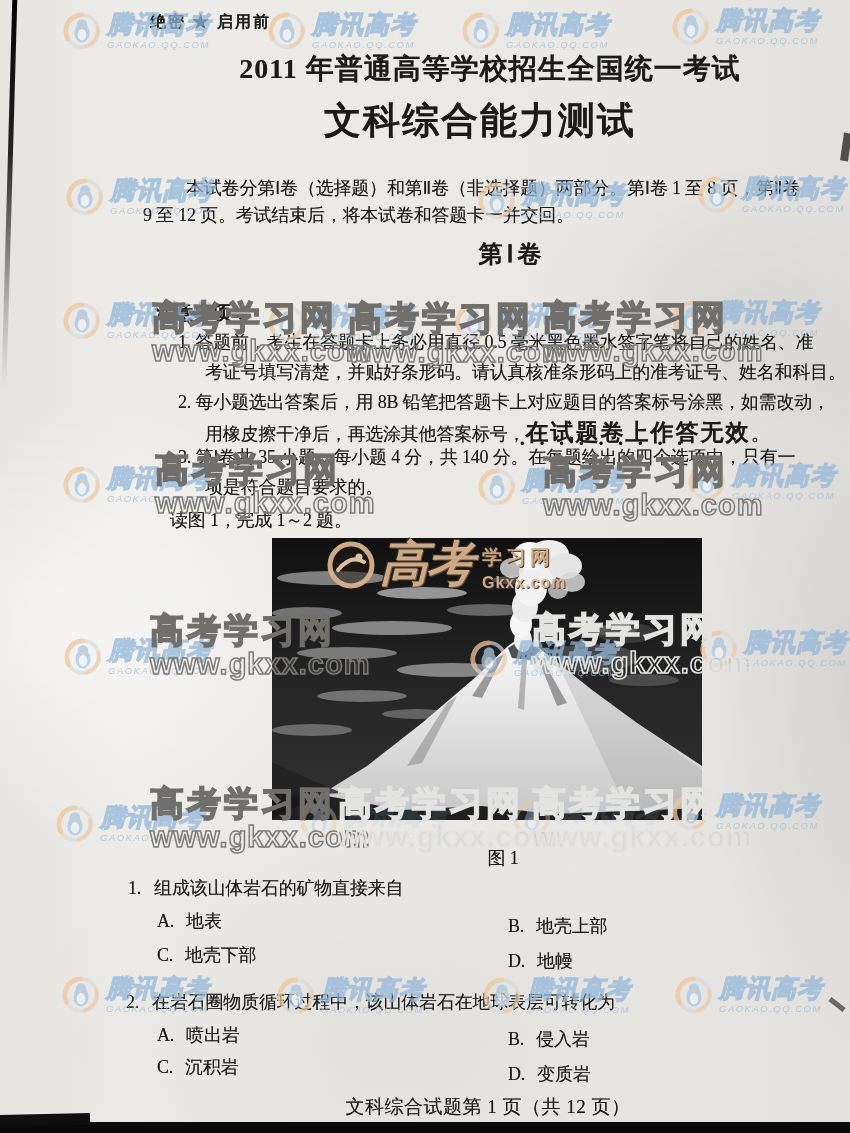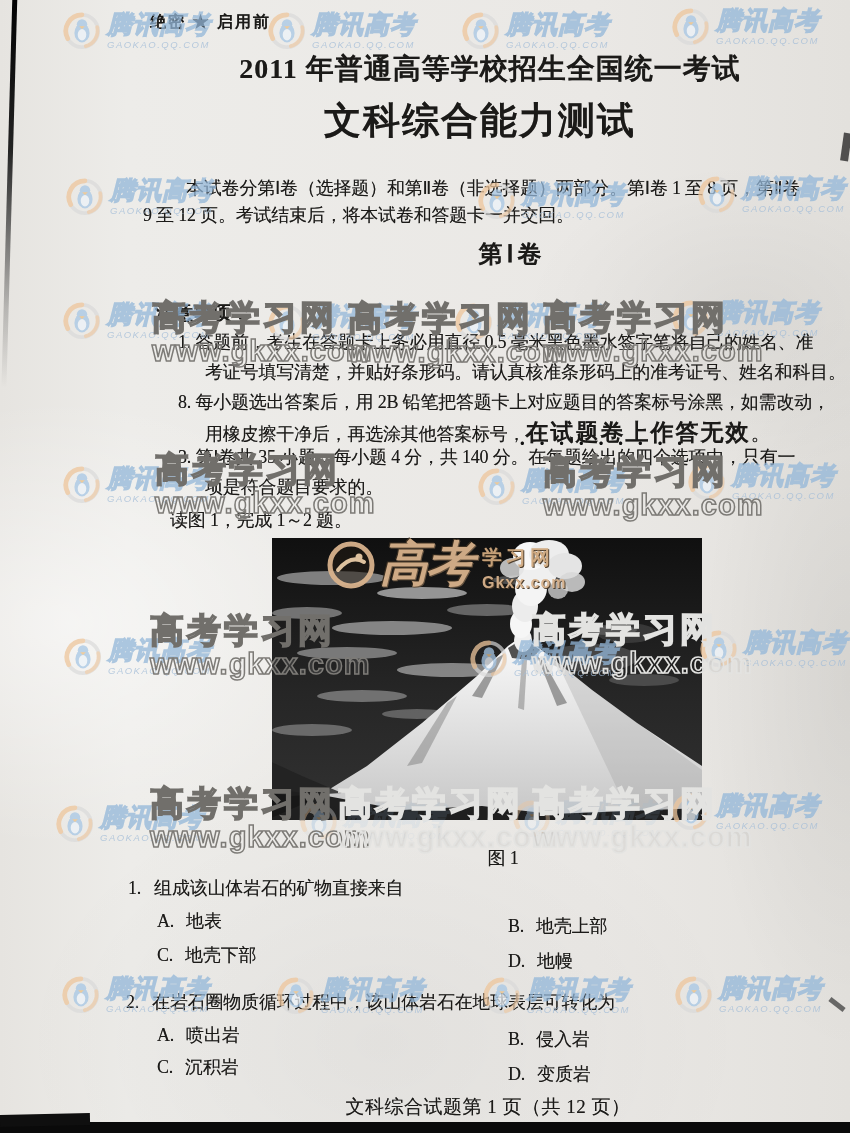--- a/index.html
+++ b/index.html
@@ -151,21 +151,21 @@
     <div class="abs txt doc-subtitle center" style="left:480px;top:96px;">文科综合能力测试</div>
 
     <div class="abs txt body-text" style="left:186px;top:176px;">本试卷分第Ⅰ卷（选择题）和第Ⅱ卷（非选择题）两部分。第Ⅰ卷 1 至 8 页，第Ⅱ卷</div>
     <div class="abs txt body-text" style="left:143px;top:203px;">9 至 12 页。考试结束后，将本试卷和答题卡一并交回。</div>
 
     <div class="abs txt section-title center" style="left:512px;top:238px;">第Ⅰ卷</div>
 
     <div class="abs txt notice-heading" style="left:155px;top:300px;">注意事项：</div>
     <div class="abs txt body-text" style="left:178px;top:330px;">1. 答题前，考生在答题卡上务必用直径 0.5 毫米黑色墨水签字笔将自己的姓名、准</div>
     <div class="abs txt body-text" style="left:205px;top:360px;">考证号填写清楚，并贴好条形码。请认真核准条形码上的准考证号、姓名和科目。</div>
-    <div class="abs txt body-text" style="left:178px;top:390px;">8. 每小题选出答案后，用 2B 铅笔把答题卡上对应题目的答案标号涂黑，如需改动，</div>
+    <div class="abs txt body-text" style="left:178px;top:390px;">2. 每小题选出答案后，用 8B 铅笔把答题卡上对应题目的答案标号涂黑，如需改动，</div>
     <div class="abs txt body-text" style="left:205px;top:417px;">
       <span>用橡皮擦干净后，再选涂其他答案标号，</span><span class="emph">在试题卷上作答无效</span><span class="emph-suffix">。</span>
     </div>
     <div class="abs txt emph-dots" style="left:519px;top:432px;">·········</div>
     <div class="abs txt body-text" style="left:178px;top:445px;">3. 第Ⅰ卷共 35 小题，每小题 4 分，共 140 分。在每题给出的四个选项中，只有一</div>
     <div class="abs txt body-text" style="left:205px;top:475px;">项是符合题目要求的。</div>
 
     <div class="abs txt body-text" style="left:170px;top:508px;">读图 1，完成 1～2 题。</div>
     <div class="abs txt body-text center" style="left:503px;top:846px;">图 1</div>
 

